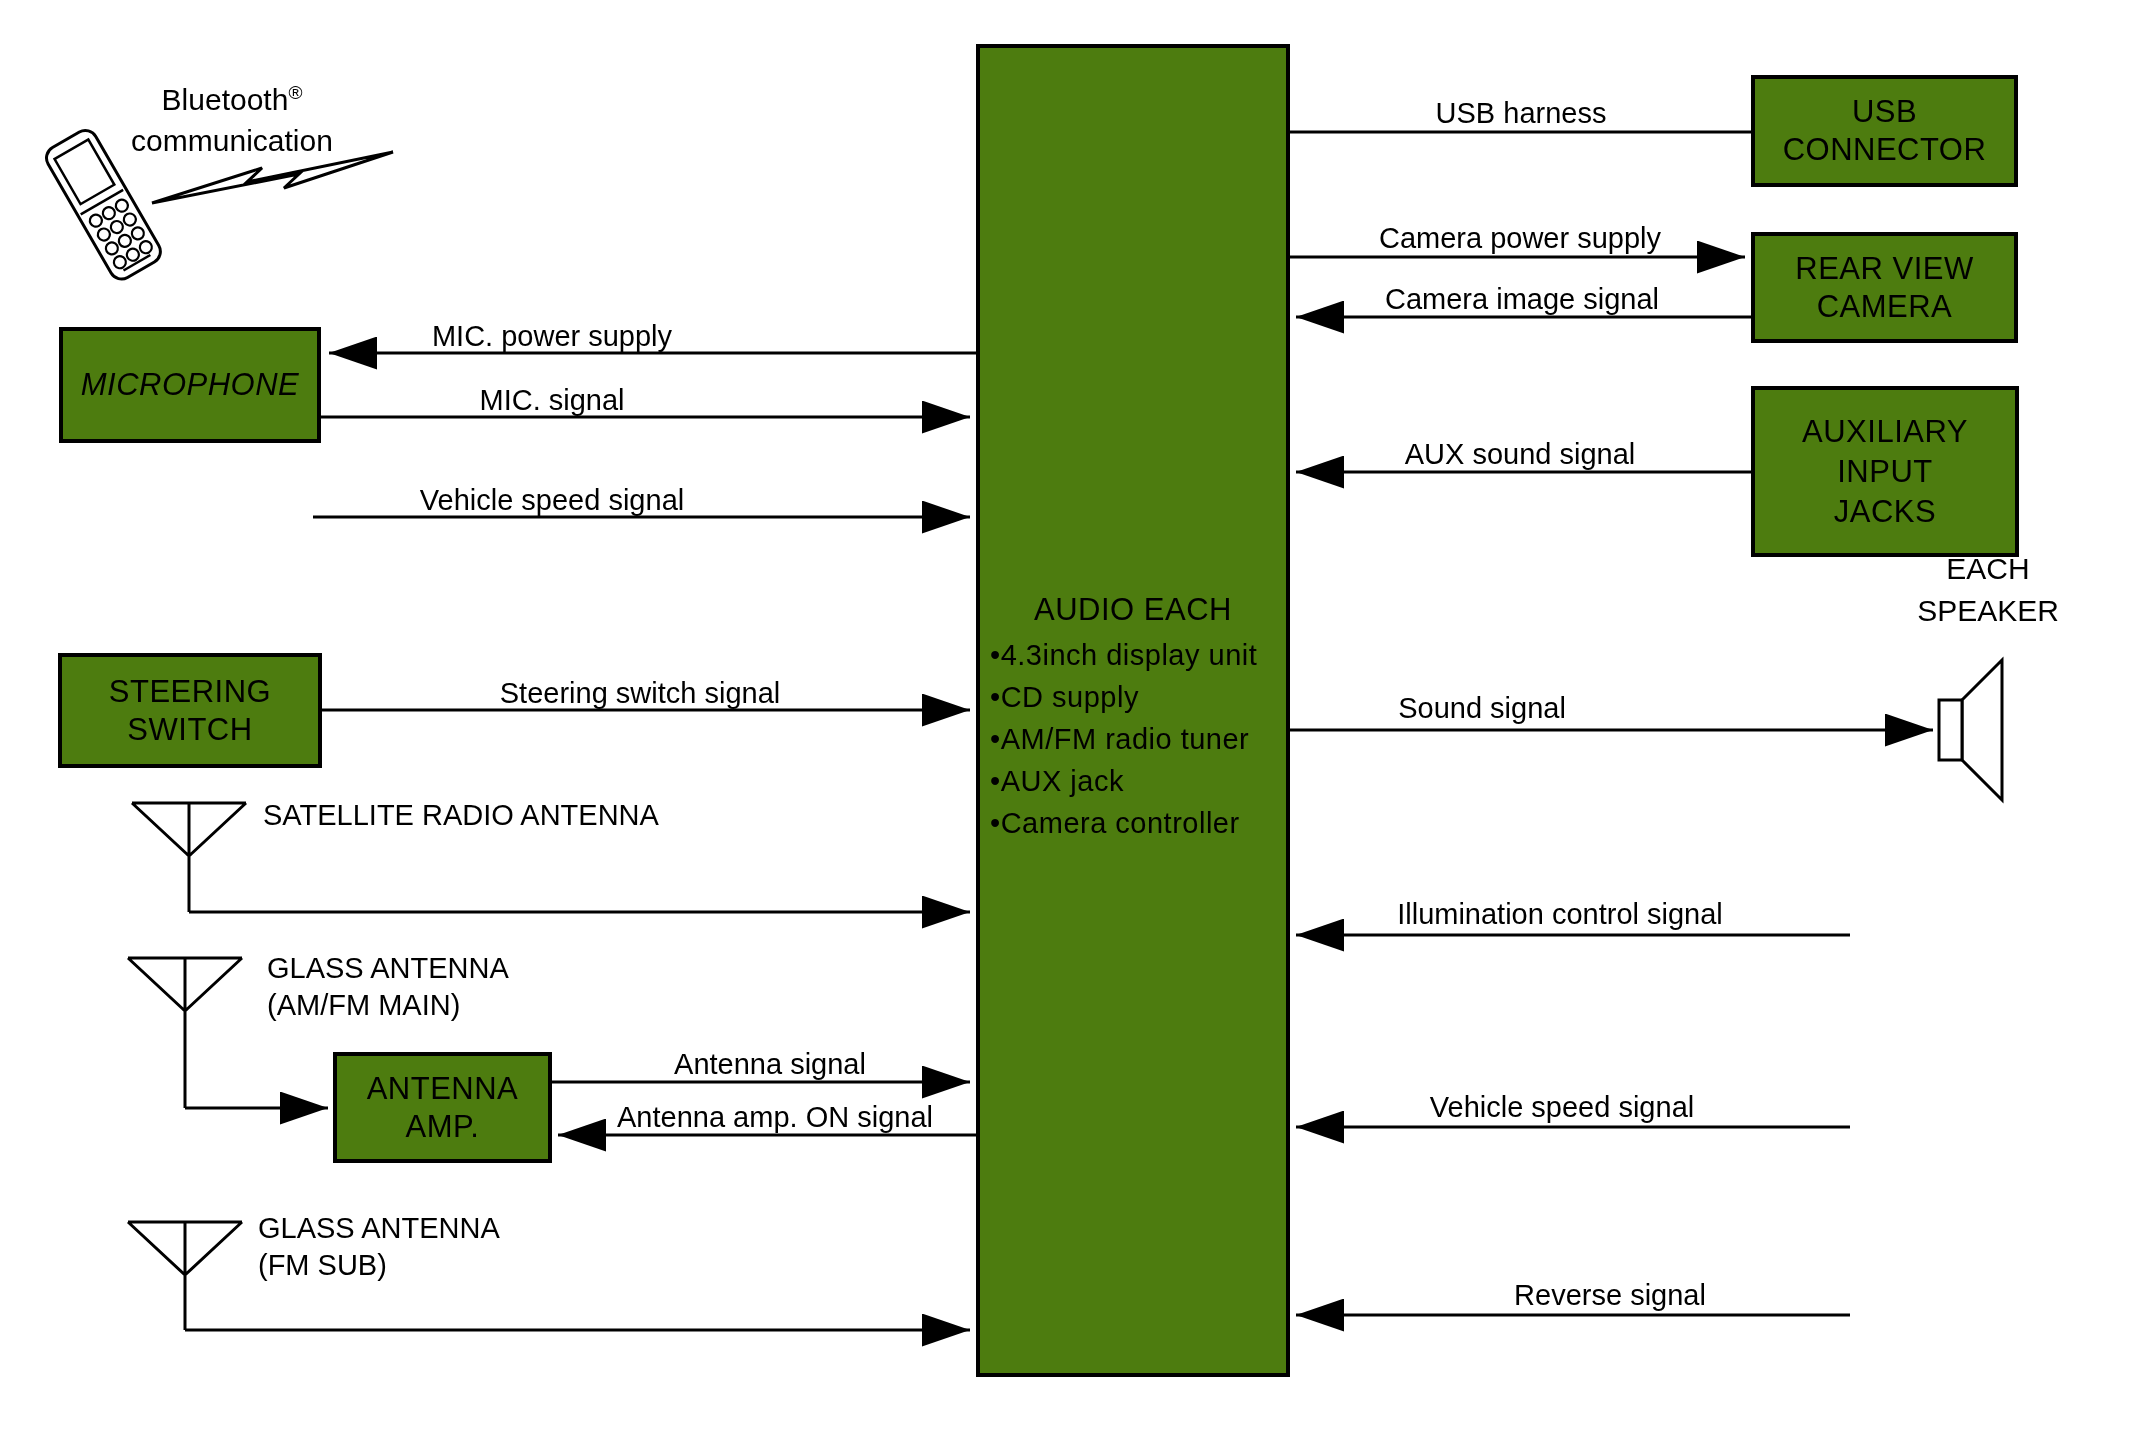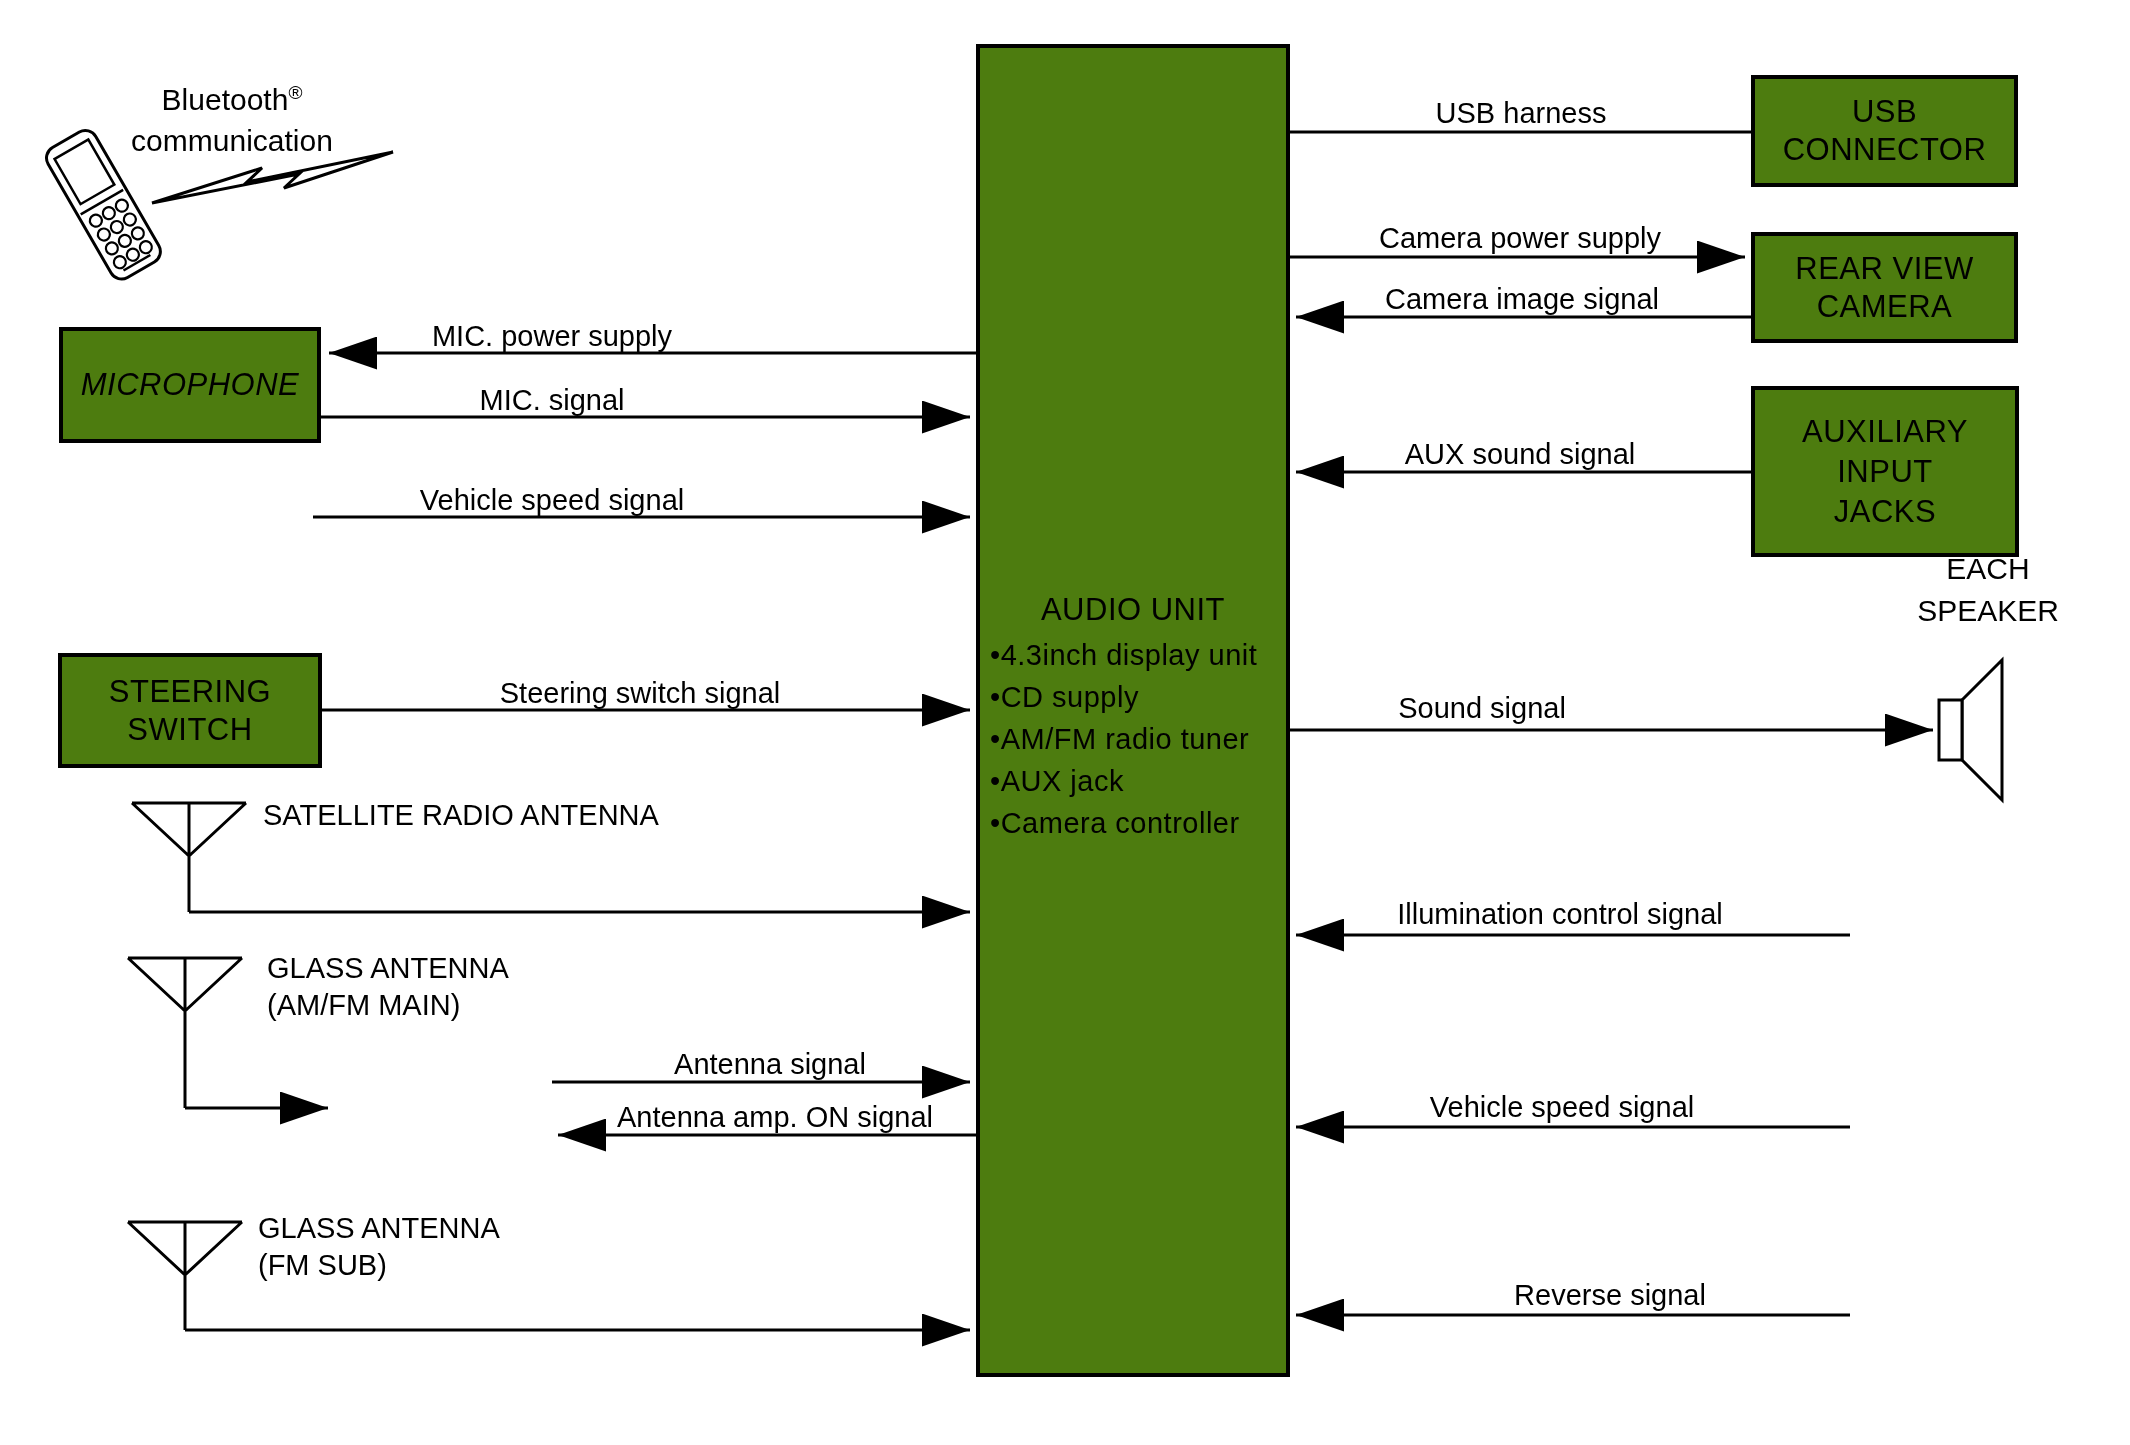--- a/index.html
+++ b/index.html
@@ -95,30 +95,32 @@
   </svg>
 
   <div class="bt">
     <div><span>Bluetooth</span><sup>®</sup></div>
     <div>communication</div>
   </div>
 
   <div class="box" style="left:59px;top:327px;width:262px;height:116px;font-style:italic;">MICROPHONE</div>
   <div class="box" style="left:58px;top:653px;width:264px;height:115px;">STEERING
 SWITCH</div>
+  <div class="box" style="left:333px;top:1052px;width:219px;height:111px;">ANTENNA
+AMP.</div>
   <div class="box" style="left:1751px;top:75px;width:267px;height:112px;">USB
 CONNECTOR</div>
   <div class="box" style="left:1751px;top:232px;width:267px;height:111px;text-align:center;">REAR VIEW
 CAMERA</div>
   <div class="box" style="left:1751px;top:386px;width:268px;height:171px;line-height:40px;">AUXILIARY
 INPUT
 JACKS</div>
 
   <div class="box" id="audio-unit-box" style="left:976px;top:44px;width:314px;height:1333px;display:block;">
-    <div class="au-title">AUDIO UNIT</div>
+    <div class="au-title">AUDIO EACH</div>
     <div class="au-features">
       <div>•4.3inch display unit</div>
       <div>•CD supply</div>
       <div>•AM/FM radio tuner</div>
       <div>•AUX jack</div>
       <div>•Camera controller</div>
     </div>
   </div>
 
   <div class="antlabel" style="left:263px;top:797px;">SATELLITE RADIO ANTENNA</div>

